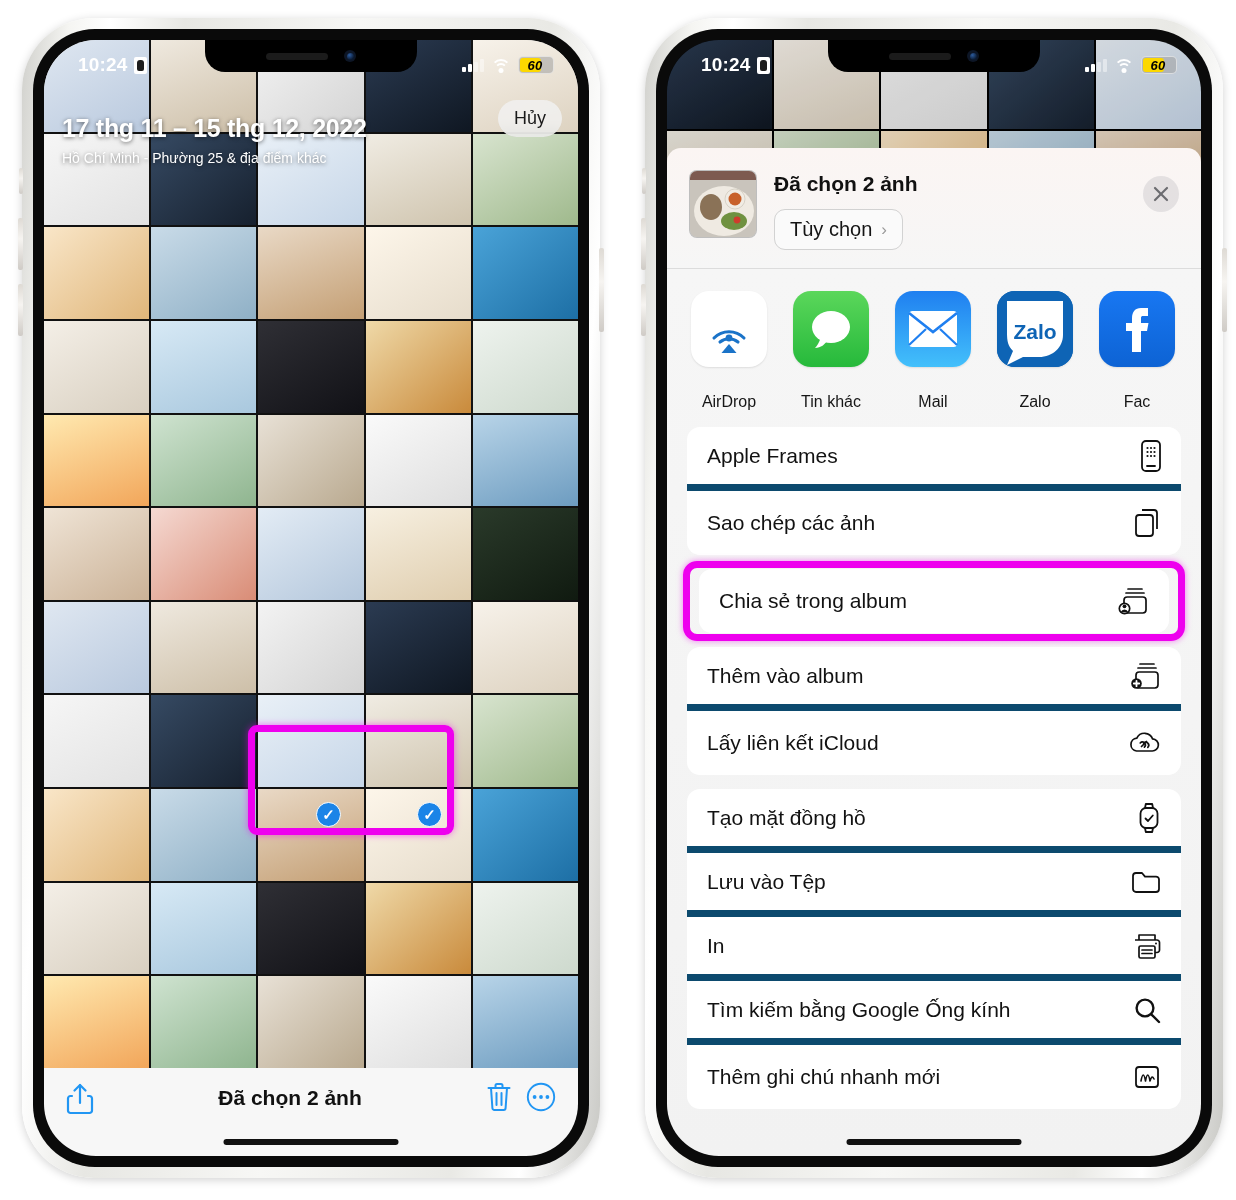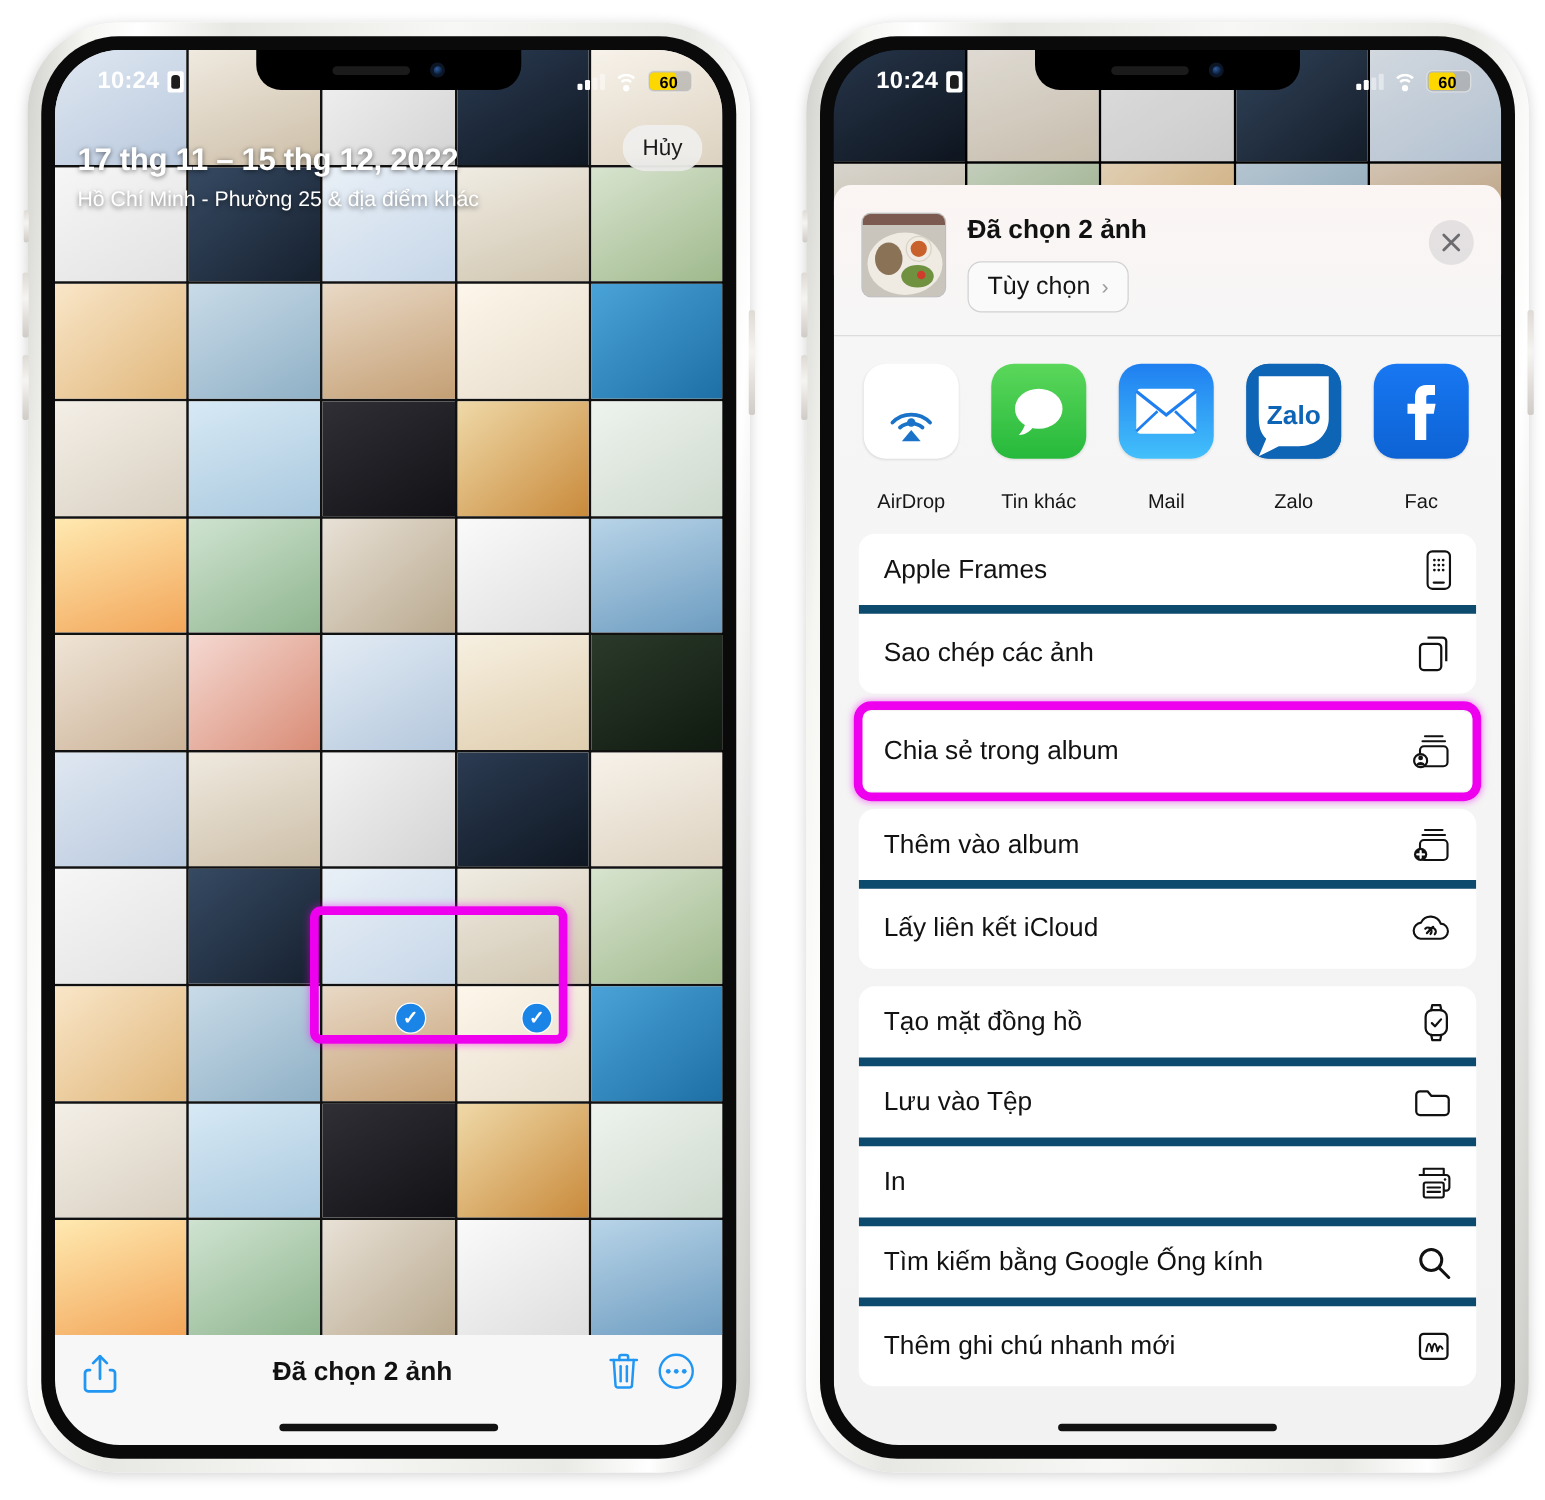--- a/index.html
+++ b/index.html
@@ -66,21 +66,21 @@
   .statusbar {
     position: absolute; top: 0; left: 4px; right: 0; height: 44px;
     z-index: 35;
     display: flex; align-items: center; justify-content: space-between;
     padding: 6px 24px 0 30px;
     color: #fff;
     font-size: 19px; font-weight: bold;
     letter-spacing: 0.2px;
   }
   .sb-left { display: flex; align-items: center; gap: 6px; }
-  .sb-right { display: flex; align-items: center; gap: 7px; }
+  .sb-right { display: flex; align-items: center; gap: 7px; font-style: italic; }
   .lockicon {
     width: 13px; height: 17px; background:#fff; border-radius: 2px;
     position: relative;
   }
   .lockicon::after{
     content:""; position:absolute; left:3px; top:3px; width:7px; height:11px;
     border-radius:3px 3px 2px 2px; background:#1d1d1d;
   }
   .bars { display: flex; align-items: flex-end; gap: 2px; height: 13px; }
   .bars i { width: 4px; background: #fff; border-radius: 1px; display:block; }
@@ -130,21 +130,21 @@
   }
   .cell { position:relative; overflow:hidden; background:#d8d8d8; }
   .cell .inner { position:absolute; inset:0; }
 
   .date-header {
     position:absolute; top:74px; left:18px; right:10px; z-index:25;
     color:#fff; text-shadow: 0 1px 4px rgba(0,0,0,.55);
     pointer-events:none;
   }
   .date-header .t1 { font-size: 25px; font-weight: bold; letter-spacing:-.3px; }
-  .date-header .t2 { font-size: 17px; font-weight: 500; margin-top: 7px; }
+  .date-header .t2 { font-size: 14px; font-weight: 500; margin-top: 7px; }
 
   .cancel-btn {
     position:absolute; top:60px; right:16px; z-index:30;
     background: rgba(242,242,242,.82);
     color:#1a1a1a; font-size:18px; font-weight:500;
     padding: 8px 16px; border-radius: 20px;
     backdrop-filter: blur(6px);
   }
 
   
@@ -241,21 +241,21 @@
     display:flex; align-items:center; justify-content:space-between;
     padding: 0 20px; height: 64px;
     border-bottom: 7px solid #0c4a6e;
     position:relative;
   }
   .row:last-child { border-bottom: none; }
   .row .lbl { font-size:21px; color:#121212; }
   .row .ri { width:34px; display:flex; justify-content:flex-end; align-items:center; color:#111; }
 
   .hl-wrap { position:relative; margin: 0 20px 14px 20px; }
-  .hl-wrap .group { margin: 0; }
+  .hl-wrap .group { margin: 12px; }
   .hl-box {
     position:absolute; inset:-8px -4px -8px -4px;
     border: 7px solid #ee00ee; border-radius: 14px;
     pointer-events:none; box-shadow: 0 0 6px rgba(238,0,238,.5);
   }
 
   svg { display:block; }
 </style>
 </head>
 <body>

